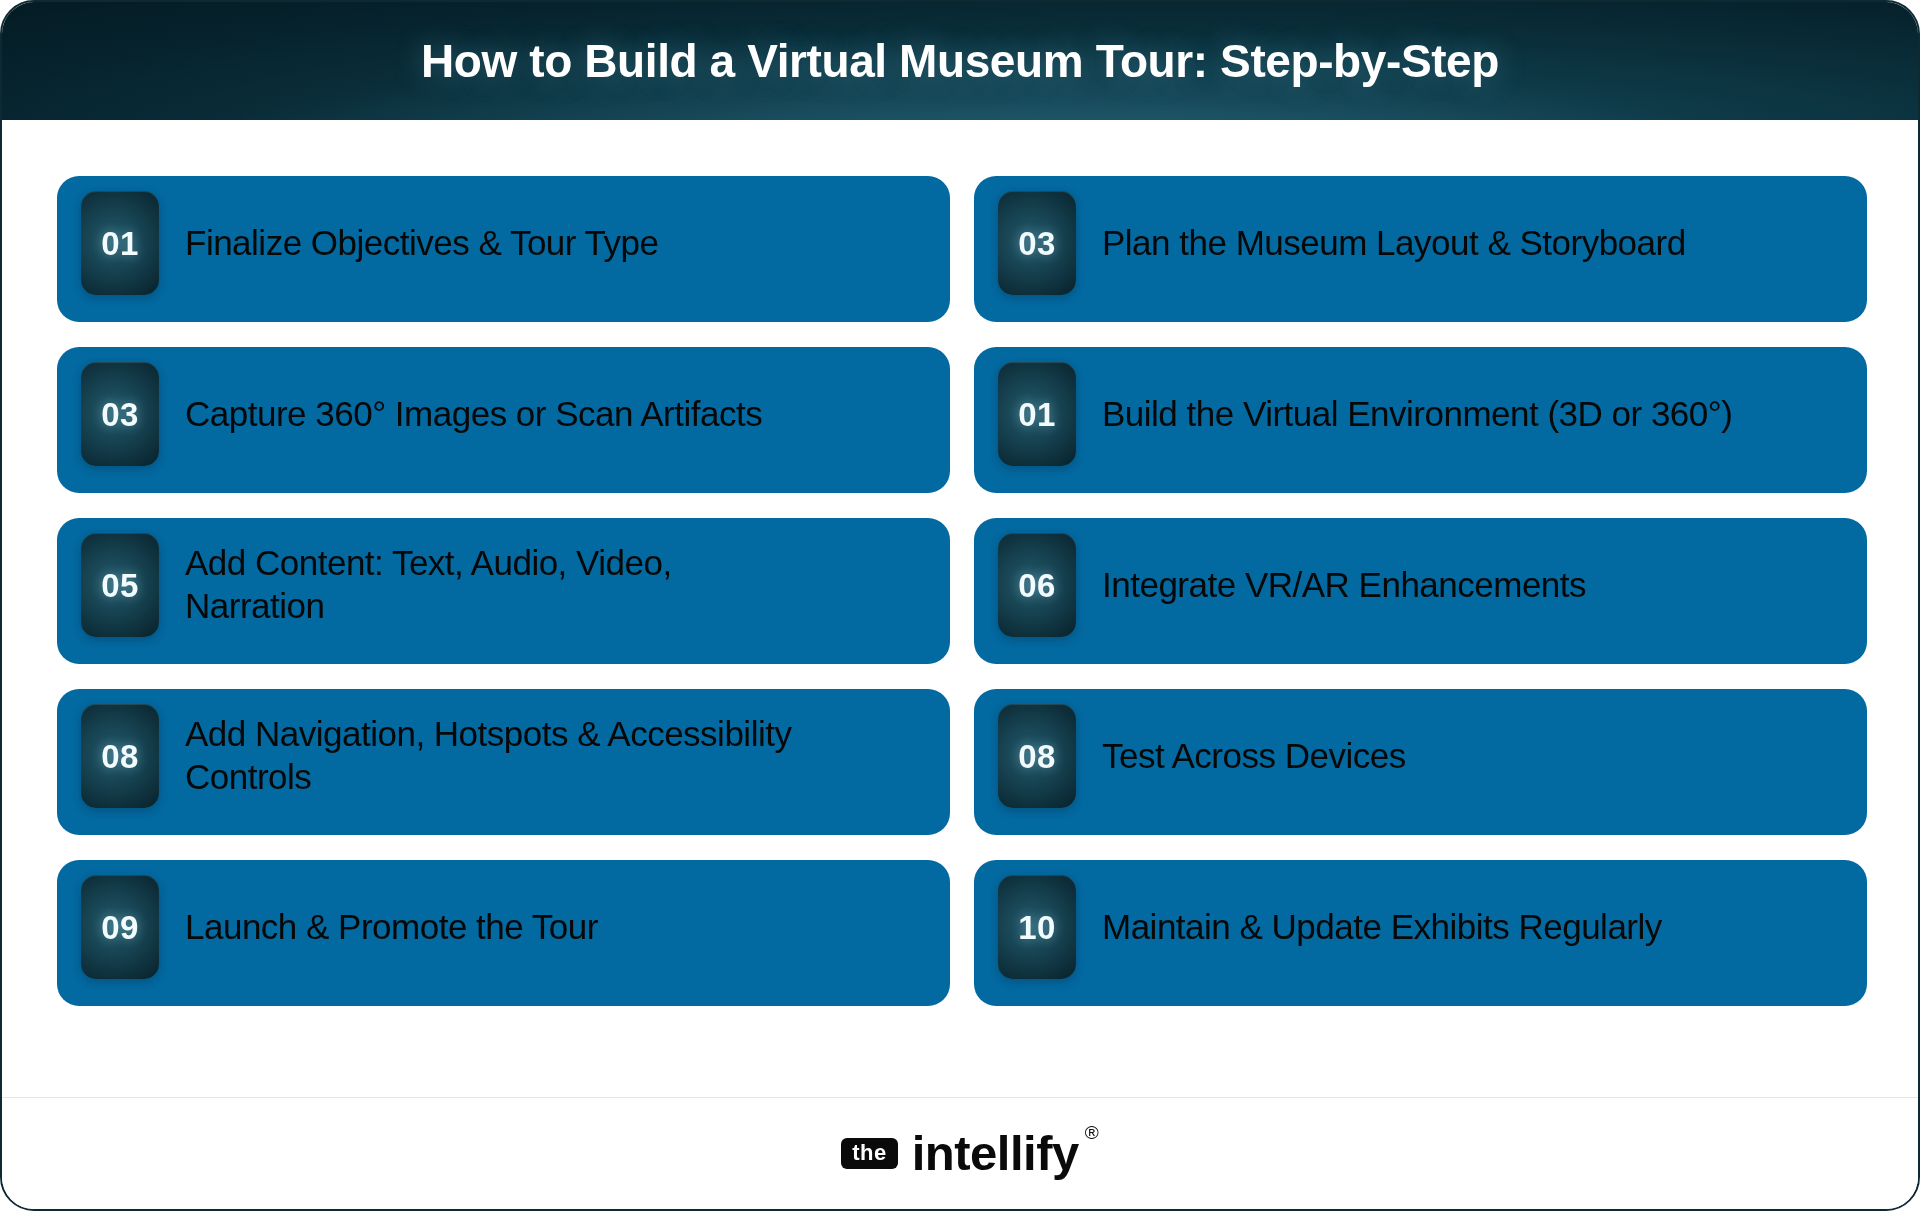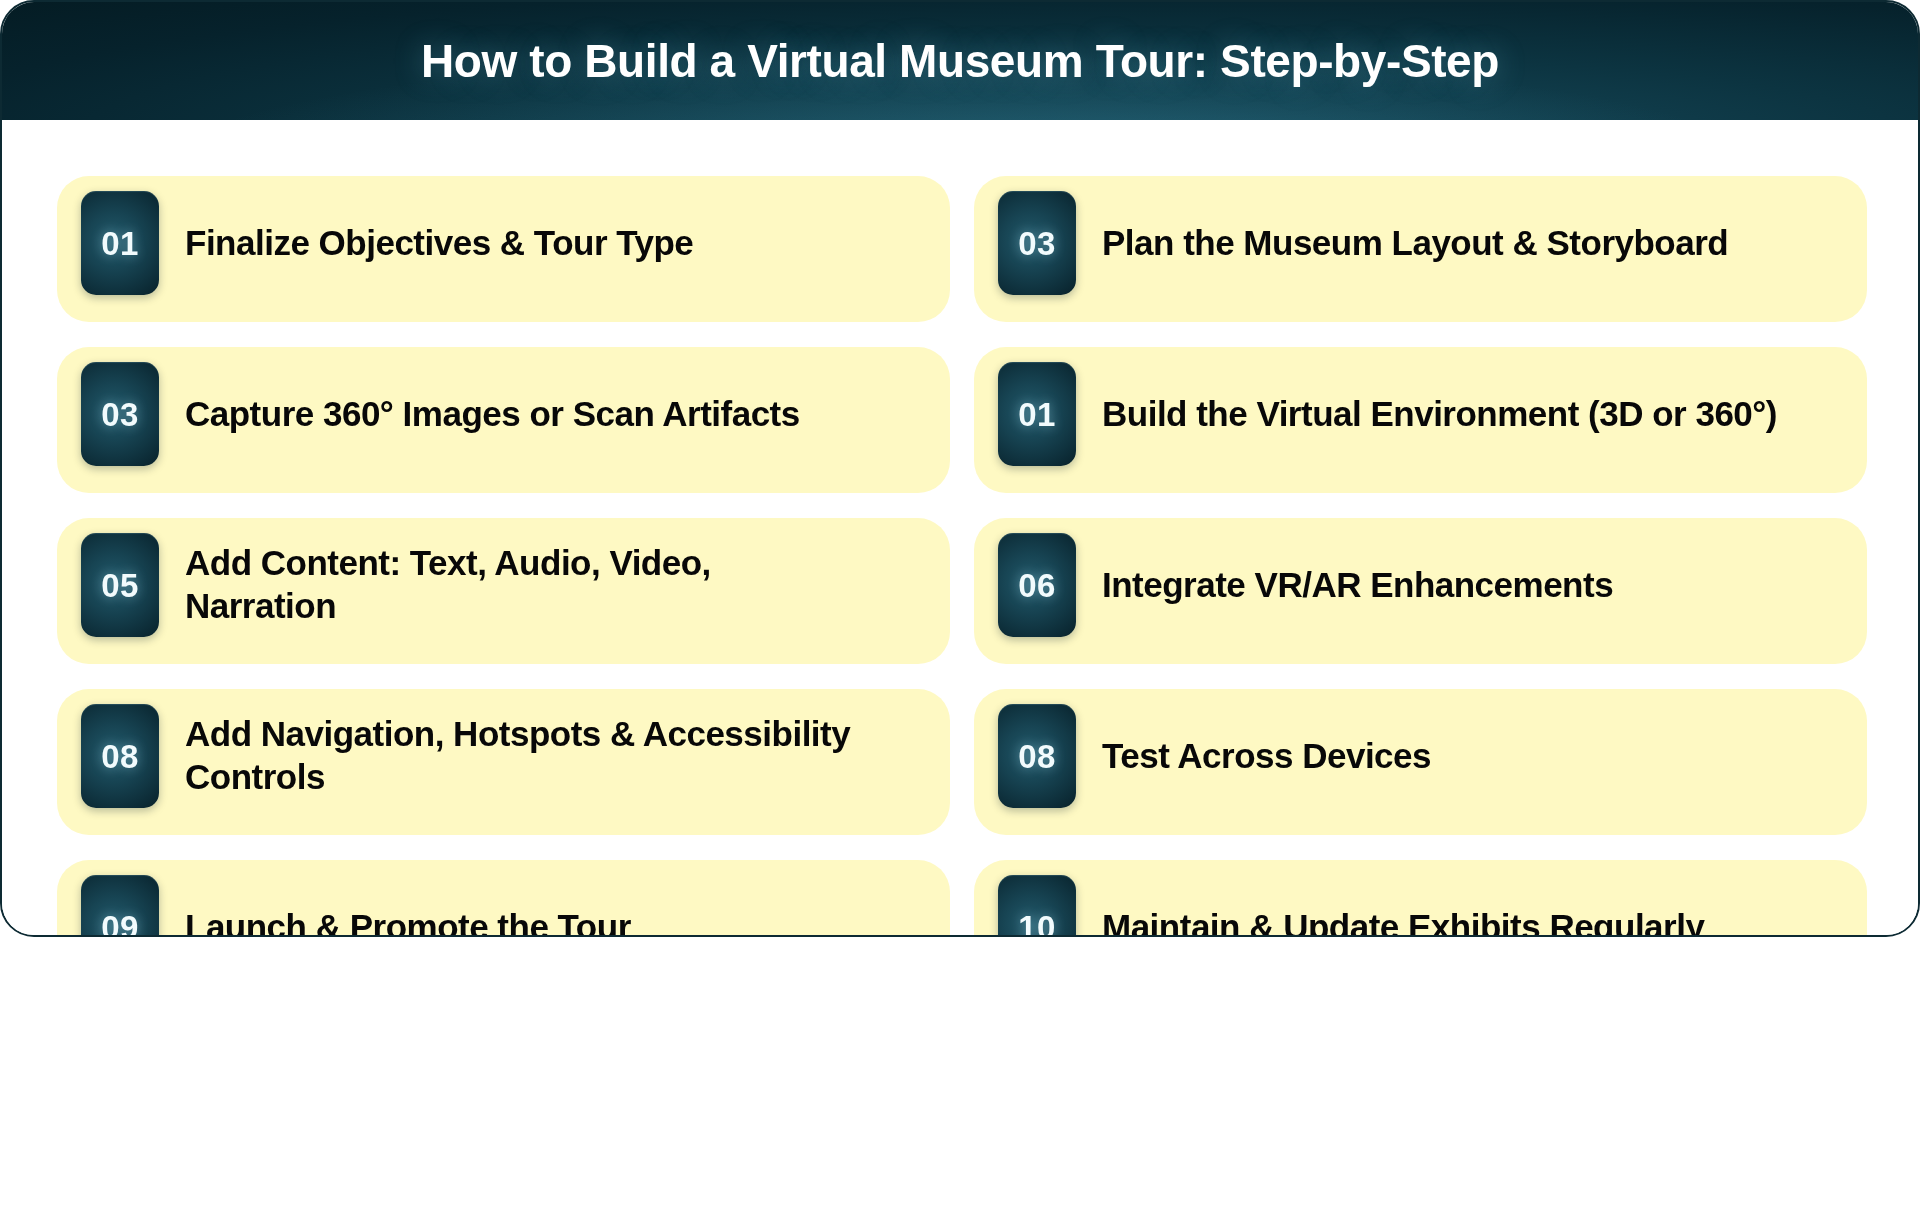--- a/index.html
+++ b/index.html
@@ -8,21 +8,21 @@
     width: 1920px;
     height: 1211px;
     background: #ffffff;
     font-family: "Liberation Sans", sans-serif;
     overflow: hidden;
   }
 
   .page {
     position: relative;
     width: 1920px;
-    height: 937px;
+    height: 1211px;
     background: #ffffff;
     border-radius: 34px;
     border: 2px solid #0d2a33;
     overflow: hidden;
     display: flex;
     flex-direction: column;
   }
 
   
   .header {
@@ -65,22 +65,22 @@
 
   .grid {
     display: grid;
     grid-template-columns: 893px 893px;
     column-gap: 24px;
     row-gap: 25px;
     align-content: start;
   }
 
   .card {
-    background: #fef9c3;
-    border-radius: 32px;
+    background: #0369a1;
+    border-radius: 22px;
     min-height: 146px;
     display: flex;
     align-items: center;
     padding: 2px 26px 14px 24px;
     gap: 26px;
   }
 
   .badge {
     flex: 0 0 auto;
     width: 78px;
@@ -101,21 +101,21 @@
     font-weight: 700;
     font-stretch: condensed;
     letter-spacing: 0.5px;
     line-height: 1;
     text-shadow: 0 0 12px rgba(170,225,245,.45);
   }
 
   .card-title {
     color: #080808;
     font-size: 35px;
-    font-weight: 700;
+    font-weight: 400;
     font-stretch: condensed;
     letter-spacing: -0.5px;
     line-height: 1.22;
   }
 
   
   .footer {
     flex: 0 0 auto;
     height: 112px;
     border-top: 1px solid #e3e6ea;

